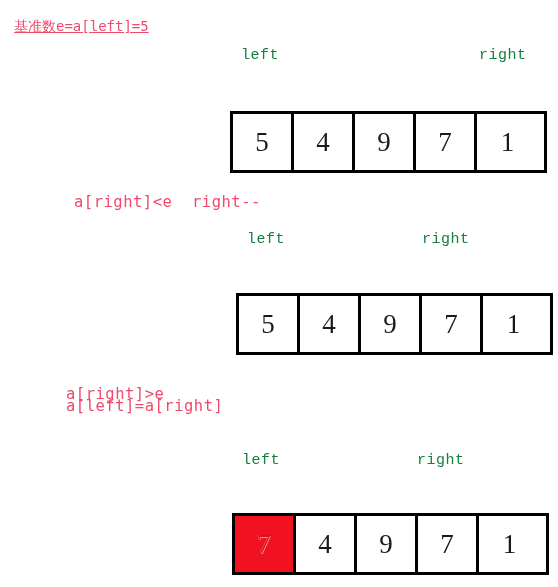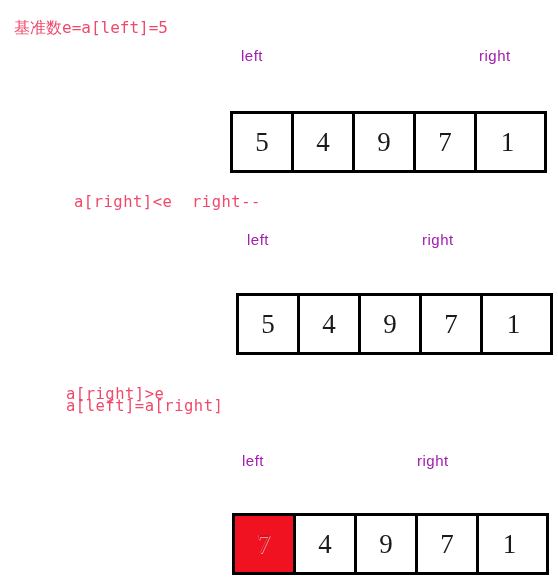--- a/index.html
+++ b/index.html
@@ -17,33 +17,34 @@
 
   
   .annot {
     position: absolute;
     color: #ef4a6b;
     font-family: "DejaVu Sans Mono", "Liberation Mono", monospace;
     white-space: pre;
     line-height: 1.25;
   }
   .annot-title {
-    font-size: 16px;
+    font-size: 14px;
     letter-spacing: 0px;
+    text-decoration: underline;
   }
   .annot-step {
     font-size: 15.5px;
     letter-spacing: 0.5px;
   }
 
   
   .ptr {
     position: absolute;
-    color: #a21caf;
-    font-family: Liberation Sans, sans-serif;
+    color: #15803d;
+    font-family: Liberation Mono, monospace;
     font-size: 15px;
     letter-spacing: 0.5px;
     white-space: pre;
   }
 
   
   .array {
     position: absolute;
     display: flex;
     border: 3px solid #000000;

